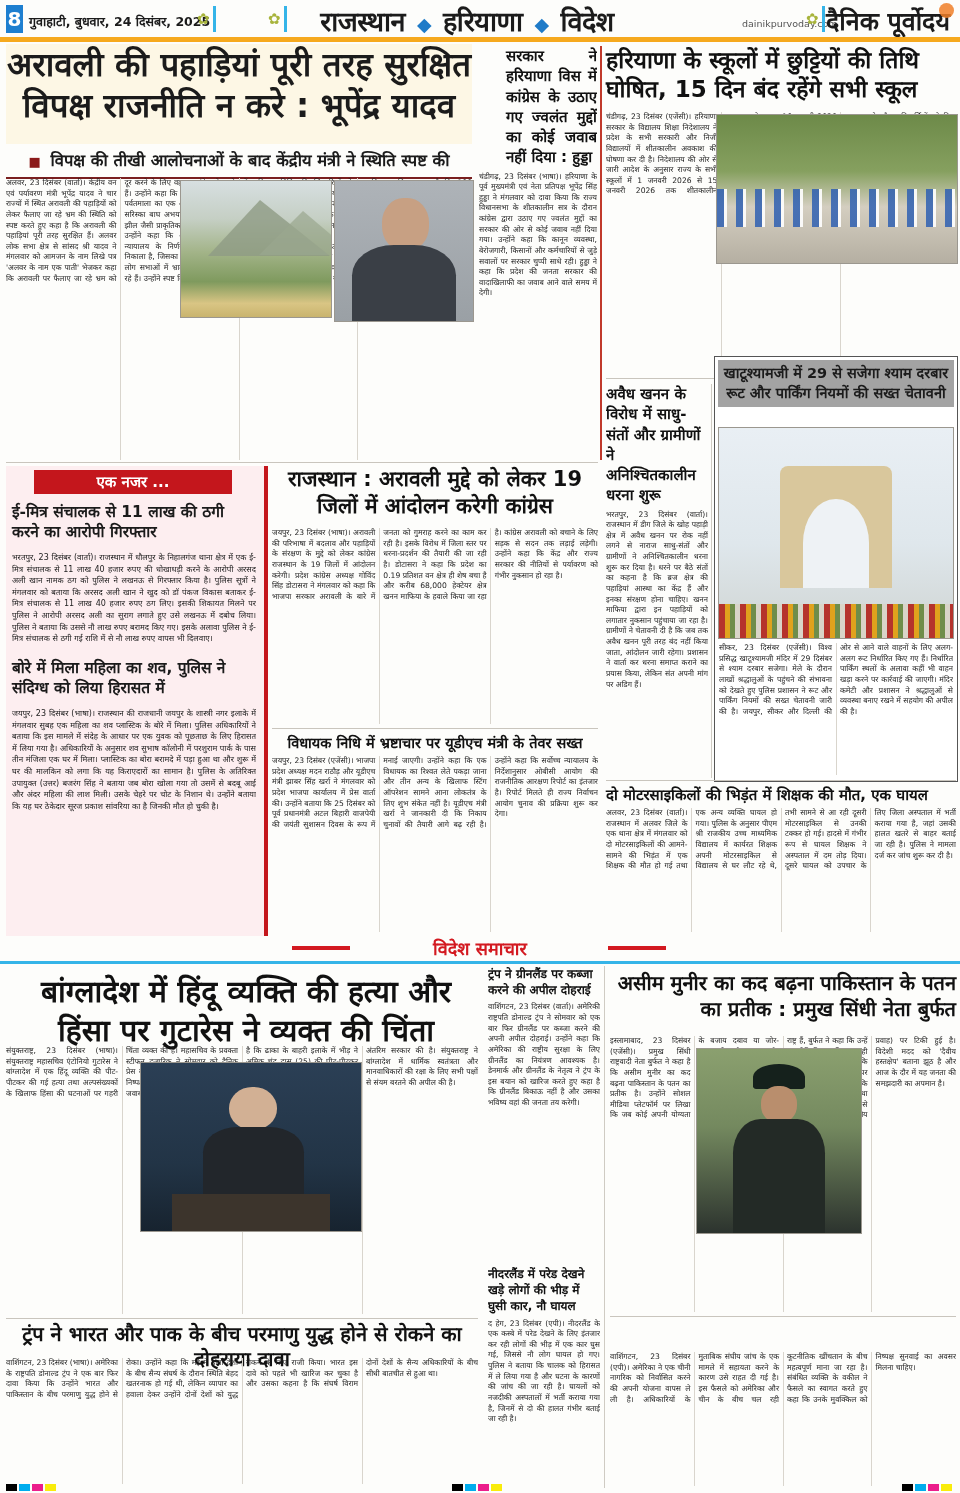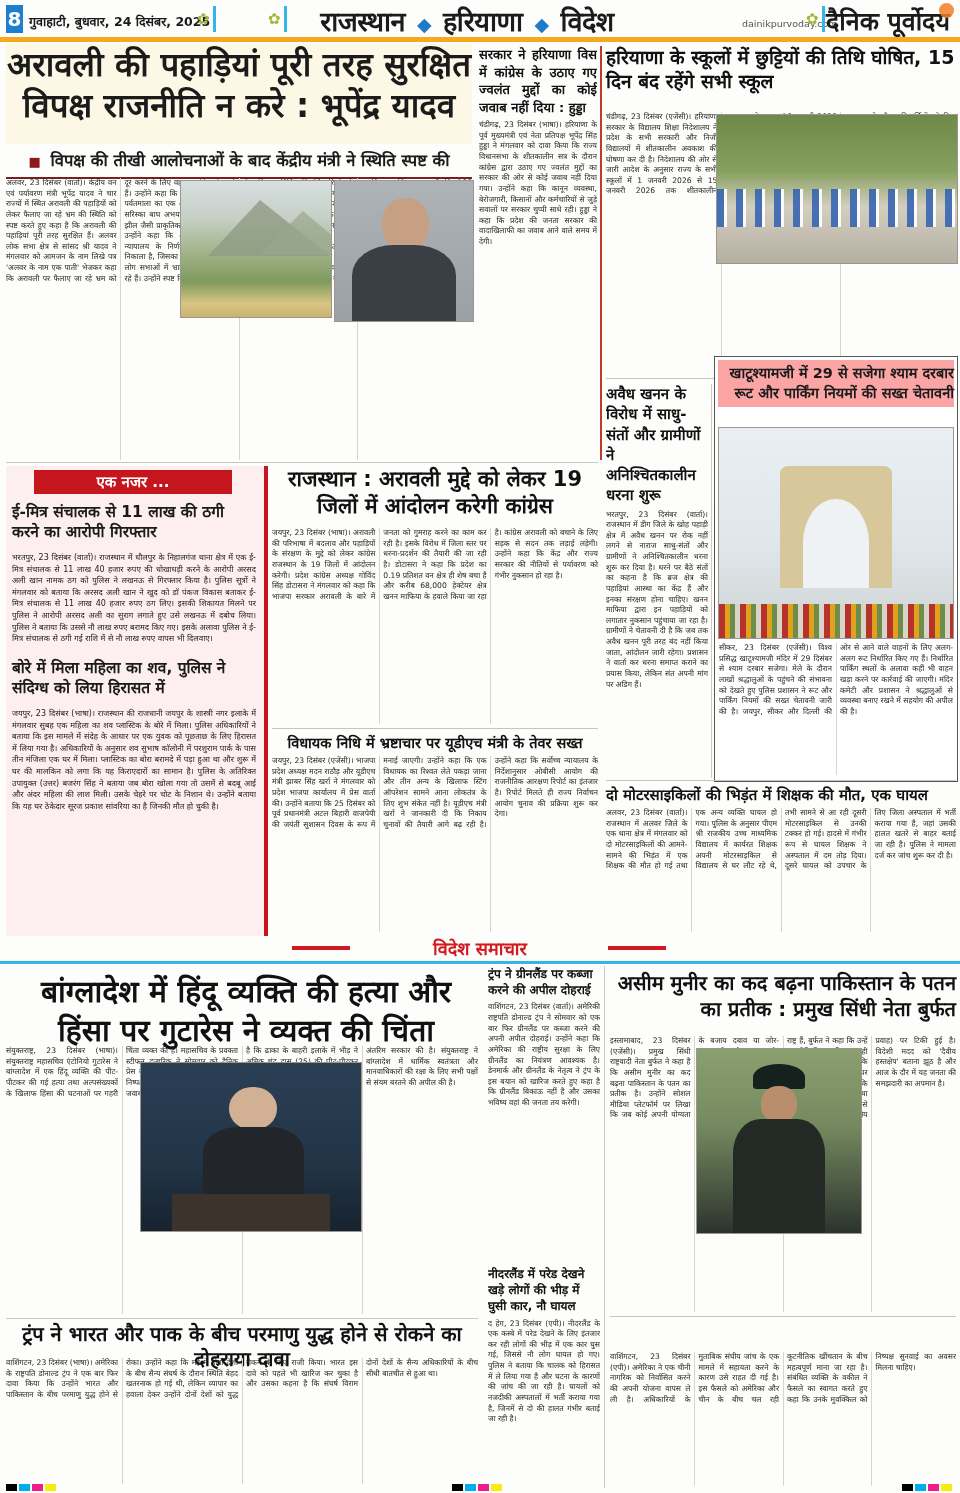--- a/index.html
+++ b/index.html
@@ -61,22 +61,22 @@
   .ph-munir .face{position:absolute;left:39%;top:20%;width:22%;height:20%;border-radius:46%;background:#b98e6d;}
   .ph-munir .uniform{position:absolute;left:22%;top:38%;width:56%;height:62%;border-radius:30% 30% 0 0;background:#232a26;}
   
   .eknazar{left:6px;top:466px;width:258px;height:470px;background:#fdeef0;border-right:4px solid #c4161c;}
   .eknazar-title{position:absolute;left:28px;top:4px;width:198px;height:24px;background:#c4161c;color:#fff;
     font-weight:bold;font-size:15px;text-align:center;line-height:24px;}
   .ek-hl{font-size:15.5px;font-weight:bold;line-height:1.3;}
   .ek-body{font-size:8px;line-height:1.45;text-align:justify;}
   
   .khatu{left:714px;top:356px;width:242px;height:424px;border:1px solid #555;background:#fff;}
-  .khatu-hl{position:absolute;left:3px;top:3px;width:236px;background:#fca5a5;font-size:14.5px;font-weight:bold;
-    text-align:right;line-height:1.35;padding:4px 0;}
+  .khatu-hl{position:absolute;left:3px;top:3px;width:236px;background:#a3a3a3;font-size:14.5px;font-weight:bold;
+    text-align:center;line-height:1.35;padding:4px 0;}
   
   .banner-text{color:#d31920;font-weight:bold;font-size:18px;}
   .banner-dash{height:4px;background:#d31920;}
   .cyanbar{left:0;top:961px;width:960px;height:3px;background:#35b4e8;}
   .regmark{display:flex;gap:2px;}
   .regmark div{width:11px;height:7px;}
 </style>
 </head>
 <body>
 
@@ -111,26 +111,26 @@
     <div class="peak"></div>
     <div class="peak2"></div>
   </div>
   <div class="abs photo ph-portrait" style="left:334px;top:180px;width:138px;height:140px;">
     <div class="head"></div>
     <div class="torso"></div>
   </div>
   <div class="abs sep-h" style="left:6px;top:462px;width:592px;"></div>
 
   <div class="abs" style="left:479px;top:46px;width:118px;height:414px;overflow:hidden;">
-    <div class="hl" style="font-size:13px;line-height:1.35;text-align:justify;">सरकार ने हरियाणा विस में कांग्रेस के उठाए गए ज्वलंत मुद्दों का कोई जवाब नहीं दिया : हुड्डा</div>
+    <div class="hl" style="font-size:15px;line-height:1.35;text-align:justify;margin-left:27px;">सरकार ने हरियाणा विस में कांग्रेस के उठाए गए ज्वलंत मुद्दों का कोई जवाब नहीं दिया : हुड्डा</div>
     <div class="body-text" style="margin-top:4px;">चंडीगढ़, 23 दिसंबर (भाषा)। हरियाणा के पूर्व मुख्यमंत्री एवं नेता प्रतिपक्ष भूपेंद्र सिंह हुड्डा ने मंगलवार को दावा किया कि राज्य विधानसभा के शीतकालीन सत्र के दौरान कांग्रेस द्वारा उठाए गए ज्वलंत मुद्दों का सरकार की ओर से कोई जवाब नहीं दिया गया। उन्होंने कहा कि कानून व्यवस्था, बेरोजगारी, किसानों और कर्मचारियों से जुड़े सवालों पर सरकार चुप्पी साधे रही। हुड्डा ने कहा कि प्रदेश की जनता सरकार की वादाखिलाफी का जवाब आने वाले समय में देगी।</div>
   </div>
   <div class="abs rule-v" style="left:600px;top:46px;height:414px;"></div>
 
-  <div class="abs hl" style="left:606px;top:46px;width:350px;font-size:19px;line-height:1.25;">हरियाणा के स्कूलों में छुट्टियों की तिथि घोषित, 15 दिन बंद रहेंगे सभी स्कूल</div>
+  <div class="abs hl" style="left:606px;top:46px;width:350px;font-size:23px;line-height:1.25;">हरियाणा के स्कूलों में छुट्टियों की तिथि घोषित, 15 दिन बंद रहेंगे सभी स्कूल</div>
   <div class="abs body-text cols3" style="left:606px;top:112px;width:350px;height:262px;">चंडीगढ़, 23 दिसंबर (एजेंसी)। हरियाणा सरकार के विद्यालय शिक्षा निदेशालय ने प्रदेश के सभी सरकारी और निजी विद्यालयों में शीतकालीन अवकाश की घोषणा कर दी है। निदेशालय की ओर से जारी आदेश के अनुसार राज्य के सभी स्कूलों में 1 जनवरी 2026 से 15 जनवरी 2026 तक शीतकालीन अवकाश रहेगा तथा 16 जनवरी 2026 (शुक्रवार) को विद्यालय पुनः खुलेंगे। इस संबंध में विद्यालय शिक्षा निदेशालय, पंचकूला द्वारा सभी जिला शिक्षा अधिकारियों, जिला मौलिक शिक्षा अधिकारियों और स्कूल मुखियाओं/प्राचार्यों को निर्देश जारी कर दिए गए हैं। निदेशालय ने यह भी स्पष्ट किया है कि अवकाश के दौरान विद्यार्थियों को दिया गया गृहकार्य पूरा कराने में अभिभावक सहयोग करें। विद्यालय शिक्षा विभाग का कहना है कि कड़ाके की ठंड के मौसम को ध्यान में रखते हुए यह निर्णय लिया गया है, ताकि विद्यार्थियों के स्वास्थ्य और सुरक्षा को प्राथमिकता दी जा सके।</div>
   <div class="abs photo ph-kids" style="left:716px;top:114px;width:240px;height:148px;"></div>
   <div class="abs sep-h" style="left:606px;top:378px;width:350px;"></div>
 
   <div class="abs" style="left:606px;top:384px;width:102px;height:394px;overflow:hidden;">
     <div class="hl" style="font-size:15px;line-height:1.35;">अवैध खनन के विरोध में साधु-संतों और ग्रामीणों ने अनिश्चितकालीन धरना शुरू</div>
     <div class="body-text" style="margin-top:4px;">भरतपुर, 23 दिसंबर (वार्ता)। राजस्थान में डीग जिले के खोह पहाड़ी क्षेत्र में अवैध खनन पर रोक नहीं लगने से नाराज साधु-संतों और ग्रामीणों ने अनिश्चितकालीन धरना शुरू कर दिया है। धरने पर बैठे संतों का कहना है कि ब्रज क्षेत्र की पहाड़ियां आस्था का केंद्र हैं और इनका संरक्षण होना चाहिए। खनन माफिया द्वारा इन पहाड़ियों को लगातार नुकसान पहुंचाया जा रहा है। ग्रामीणों ने चेतावनी दी है कि जब तक अवैध खनन पूरी तरह बंद नहीं किया जाता, आंदोलन जारी रहेगा। प्रशासन ने वार्ता कर धरना समाप्त कराने का प्रयास किया, लेकिन संत अपनी मांग पर अडिग हैं।</div>
   </div>
   <div class="abs rule-v-gray" style="left:711px;top:384px;height:394px;"></div>
 

